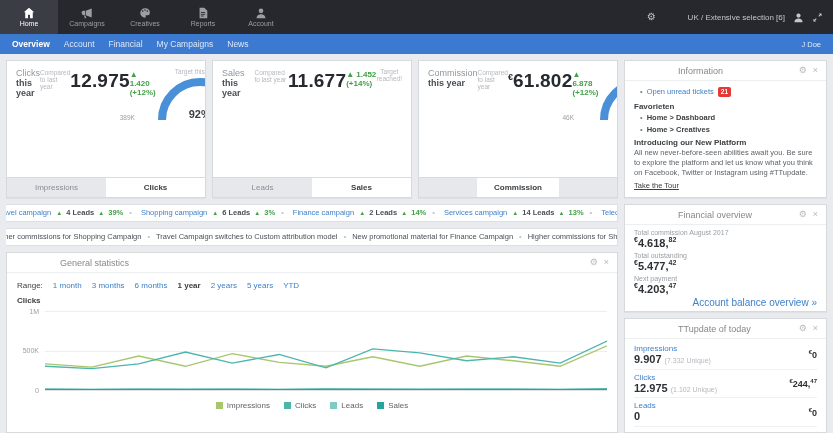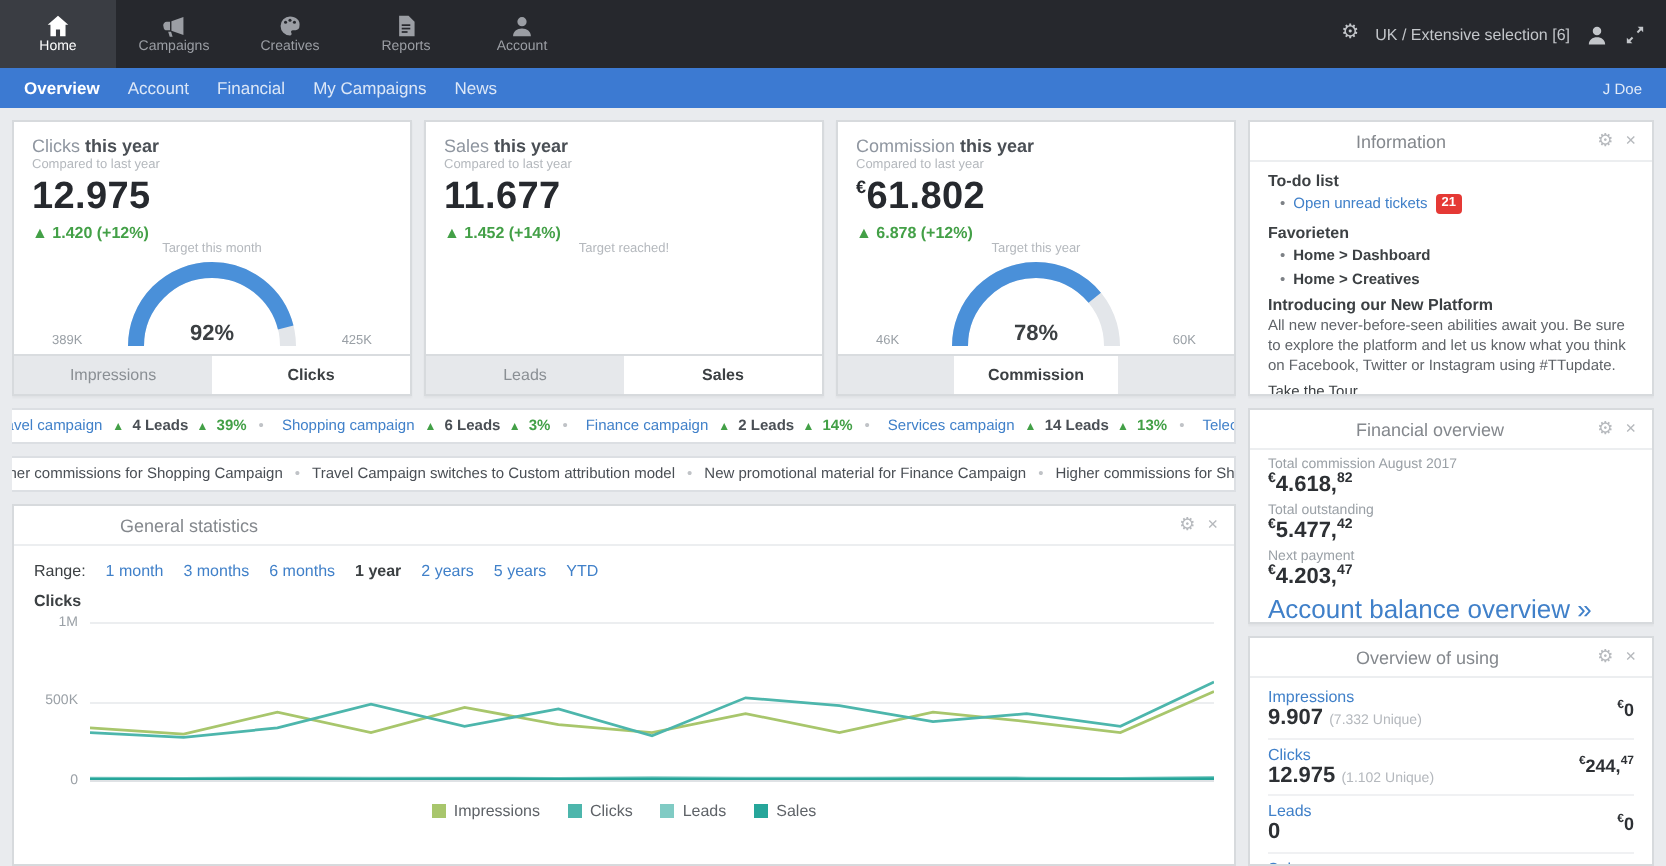--- a/index.html
+++ b/index.html
@@ -9,21 +9,21 @@
 
   
   .topnav { height:34px; background:#26282d; display:flex; align-items:stretch; flex-shrink:0; }
   .nav-item { width:58px; display:flex; flex-direction:column; align-items:center; justify-content:center;
     gap:1px; color:#9b9ea4; cursor:pointer; }
   .nav-item.active { background:#3a3d43; color:#fff; }
   .nav-item svg { width:12px; height:12px; fill:currentColor; }
   .nav-item .nv-label { font-size:7px; }
   .topnav-right { margin-left:auto; display:flex; align-items:center; gap:8px; padding-right:10px; color:#c3c6ca; }
   .topnav-right .gear-ch { font-size:10px; line-height:1; }
-  .topnav-right .region { font-size:8px; }
+  .topnav-right .region { font-size:8px;margin-left:24px; }
   .topnav-right svg { width:11px; height:11px; fill:#c3c6ca; }
 
   
   .subnav { height:20px; background:#3c7ad2; display:flex; align-items:center; gap:14px; padding:0 12px;
     flex-shrink:0; }
   .sub-item { color:rgba(255,255,255,.82); font-size:8.5px; cursor:pointer; }
   .sub-item.active { color:#fff; font-weight:bold; }
   .subnav .user { margin-left:auto; color:rgba(255,255,255,.85); font-size:7.5px; }
 
   
@@ -33,21 +33,21 @@
 
   .panel, .card { background:#fff; border:1px solid #d7dadd; box-shadow:0 1px 1px rgba(0,0,0,.04); }
   .p-head { height:20px; display:flex; align-items:center; padding:0 8px; border-bottom:1px solid #eceef0; }
   .p-title { font-size:9px; color:#84888d;padding-left:45px; }
   .p-ico { margin-left:auto; color:#b6b9bd; font-size:9px; cursor:pointer; line-height:1; }
   .p-ico + .p-ico { margin-left:6px; }
 
   
   .cards-row { display:flex; gap:6px; height:138px; flex-shrink:0; }
   .card { flex:1; display:flex; flex-direction:column; overflow:hidden; }
-  .card-body { flex:1; padding:7px 9px 0 9px; display:flex; flex-direction:column; }
+  .card-body { flex:1; padding:7px 9px 0 9px; display:flex; }
   .metric-line { font-size:9px; }
   .metric { color:#8f96a0; }
   .period { color:#4a4f55; font-weight:bold; }
   .compare { font-size:6.5px; color:#b4b8bd; margin-top:1px; }
   .value { font-size:19px; font-weight:bold; color:#26292e; margin-top:2px; letter-spacing:.2px; }
   .value sup.cur { font-size:9px; font-weight:bold; }
   .delta { font-size:8px; color:#43a047; margin-top:2px; font-weight:bold; }
   .gauge { margin-top:0; text-align:center; }
   .g-title { font-size:6.5px; color:#b4b8bd; margin-bottom:1px; }
   .g-arc { position:relative; width:88px; height:44px; margin:0 auto; }
@@ -108,21 +108,21 @@
   .intro-text { line-height:1.35; margin-top:1px; }
   .tour-link { display:inline-block; margin-top:3px; color:#3c4043; text-decoration:underline; cursor:pointer; font-size:7.5px; }
 
   
   .fin-panel { height:108px; flex-shrink:0; overflow:hidden; }
   .fin-body { padding:4px 9px; }
   .fin-row { margin-bottom:3px; }
   .fin-label { font-size:7px; color:#9aa0a6; }
   .fin-value { font-size:11px; font-weight:bold; color:#2d3034; line-height:1.1; }
   .fin-value sup { font-size:7px; }
-  .fin-link { display:block; font-size:13px; color:#4080c9; text-decoration:none;
+  .fin-link { display:block; text-align:right; font-size:10px; color:#4080c9; text-decoration:none;
     margin-top:2px; cursor:pointer; }
 
   
   .today-panel { flex:1; min-height:0; overflow:hidden; }
   .today-body { padding:2px 9px; }
   .today-row { display:flex; align-items:center; padding:3px 0; border-bottom:1px solid #f0f1f3; }
   .today-left { flex:1; }
   .today-label { font-size:8px; color:#4080c9; cursor:pointer; }
   .today-value { font-size:11px; font-weight:bold; color:#2d3034; line-height:1.15; }
   .today-unique { font-size:7px; color:#b4b8bd; font-weight:normal; }
@@ -344,21 +344,20 @@
 
     <div class="right-col">
 
       <div class="panel info-panel">
         <div class="p-head">
           <span class="p-title">Information</span>
           <span class="p-ico">⚙</span>
           <span class="p-ico">×</span>
         </div>
         <div class="info-body">
-          <div class="sec-head">To-do list</div>
           <div class="bullet-row">
             <span class="bl">•</span>
             <a class="todo-link">Open unread tickets</a>
             <span class="badge">21</span>
           </div>
           <div class="sec-head" style="margin-top:5px">Favorieten</div>
           <div class="bullet-row">
             <span class="bl">•</span>
             <a class="fav-item">Home &gt; Dashboard</a>
           </div>
@@ -390,21 +389,21 @@
           <div class="fin-row">
             <div class="fin-label">Next payment</div>
             <div class="fin-value"><sup>€</sup><span>4.203,</span><sup>47</sup></div>
           </div>
           <a class="fin-link">Account balance overview »</a>
         </div>
       </div>
 
       <div class="panel today-panel">
         <div class="p-head">
-          <span class="p-title">Overview of using</span>
+          <span class="p-title">TTupdate of today</span>
           <span class="p-ico">⚙</span>
           <span class="p-ico">×</span>
         </div>
         <div class="today-body">
           <div class="today-row">
             <div class="today-left">
               <div class="today-label">Impressions</div>
               <div class="today-value"><span>9.907</span> <span class="today-unique">(7.332 Unique)</span></div>
             </div>
             <div class="today-amount"><sup>€</sup><span>0</span><sup></sup></div>

